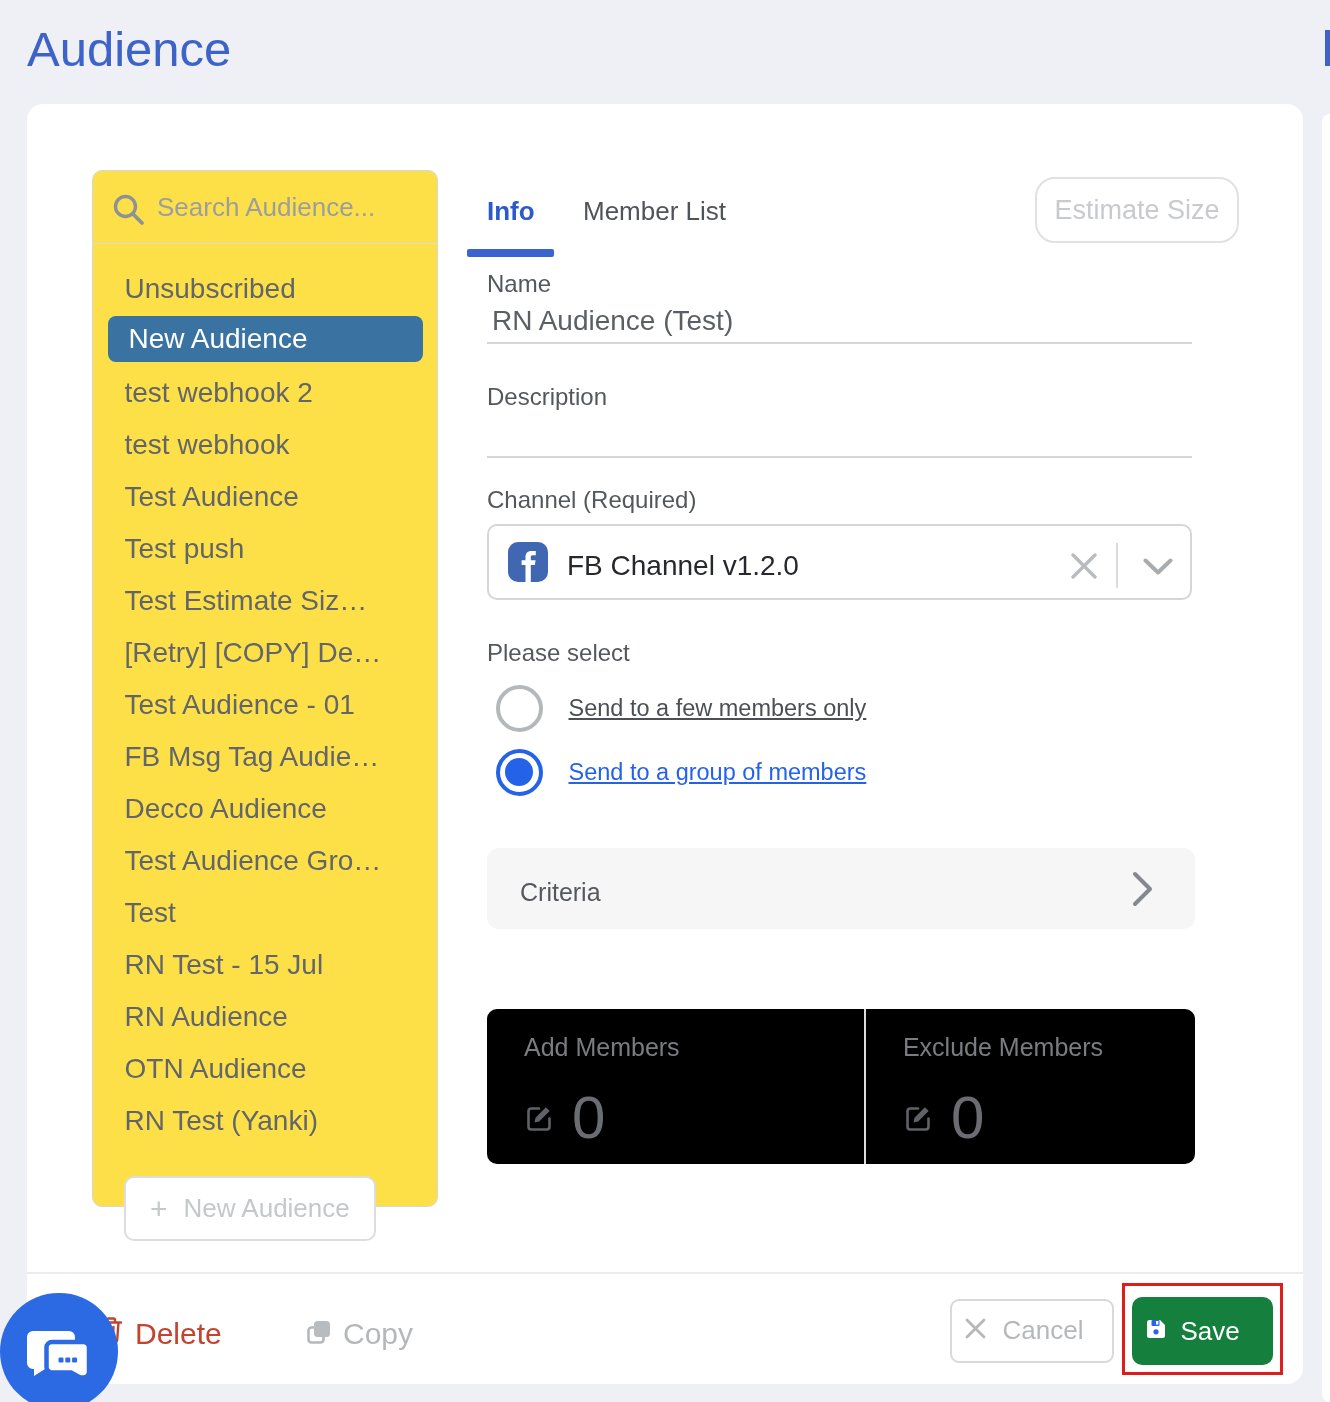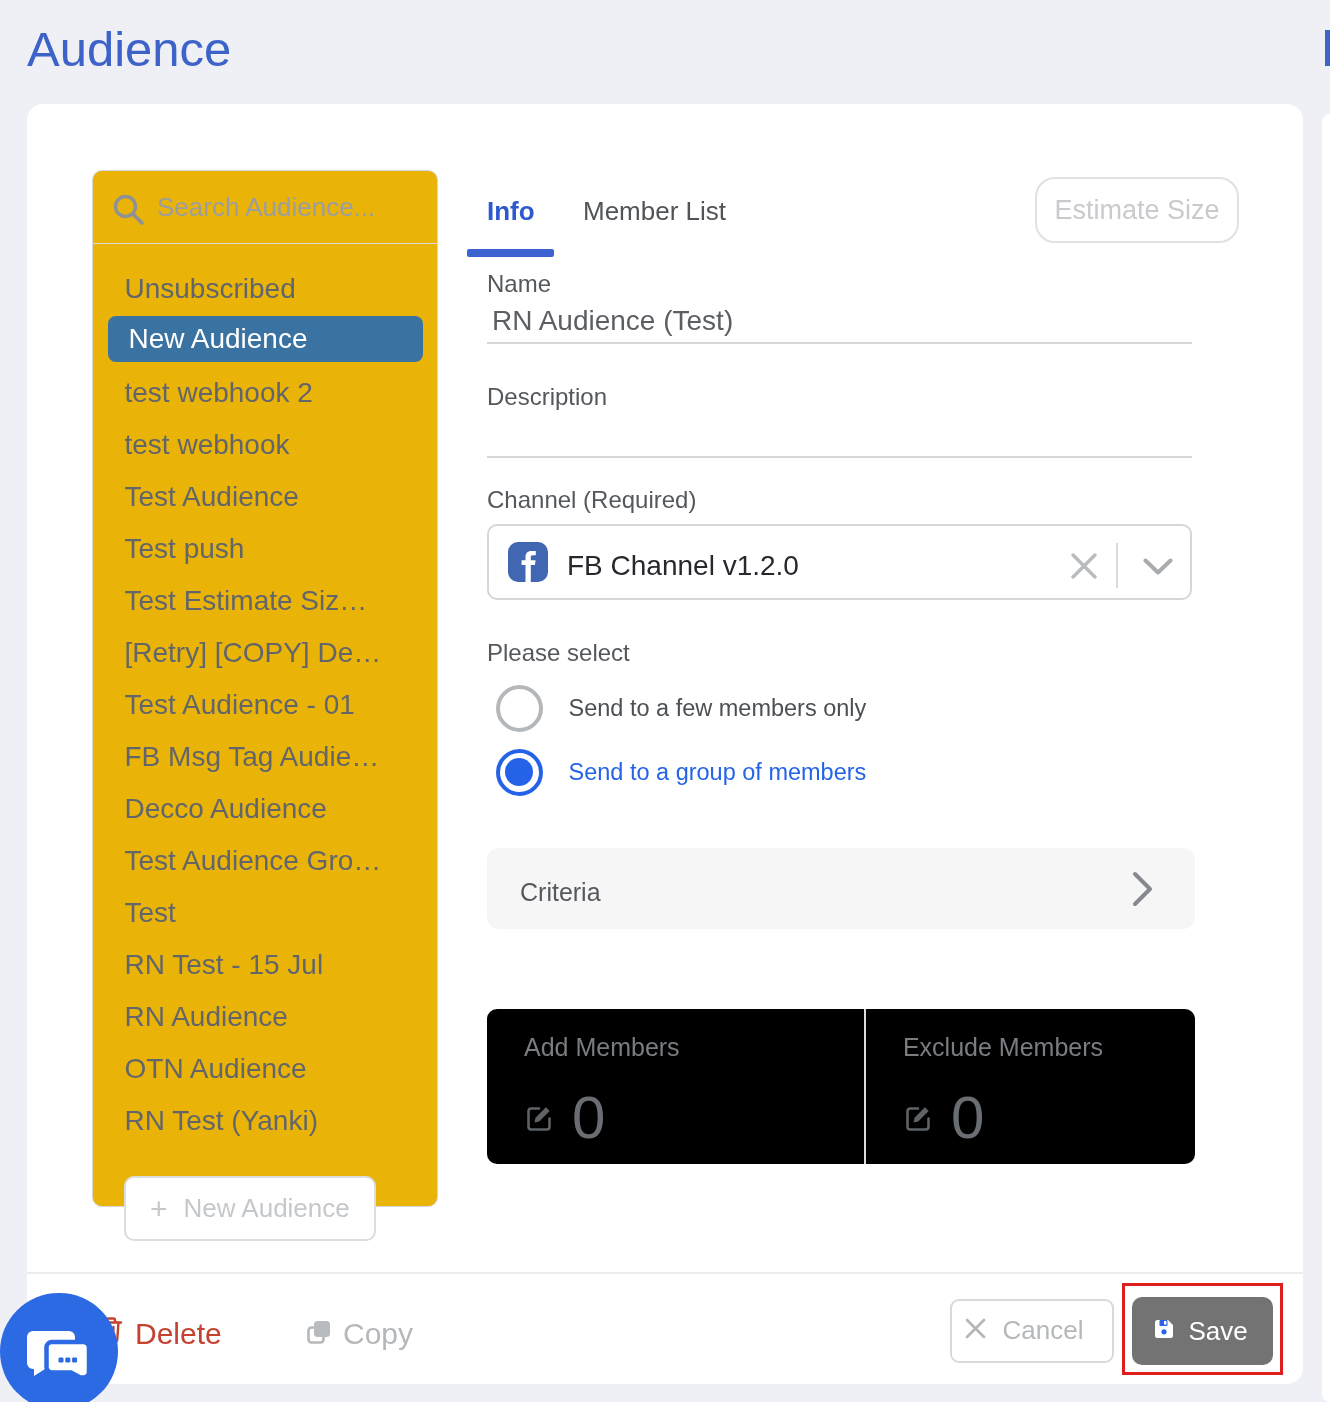--- a/index.html
+++ b/index.html
@@ -7,21 +7,21 @@
   body { font-family:"Liberation Sans", sans-serif; background:#eef0f6; overflow:hidden; }
   .page { position:relative; width:1330px; height:1402px; overflow:hidden; }
 
   .page-title { position:absolute; left:27px; top:24.5px; font-size:49px; line-height:1; font-weight:normal; color:#3d63c8; }
   .title-fragment { position:absolute; left:1325px; top:30px; width:5px; height:36px; background:#3d63c8; }
 
   .main-card { position:absolute; left:27px; top:104px; width:1276px; height:1280px; background:#ffffff; border-radius:16px; }
   .sliver-card { position:absolute; left:1322px; top:114px; width:8px; height:1288px; background:#ffffff; border-radius:16px 0 0 16px; }
 
   
-  .list-panel { position:absolute; left:65px; top:66px; width:346px; height:1037px; border:1.5px solid #d6d7d9; border-radius:10px; background:#eab308; overflow:hidden; }
+  .list-panel { position:absolute; left:65px; top:66px; width:346px; height:1037px; border:1.5px solid #d6d7d9; border-radius:10px; background:#fde047; overflow:hidden; }
   .search-row { position:relative; height:72.5px; border-bottom:1.5px solid #dadbdc; }
   .search-icon { position:absolute; left:18px; top:20px; }
   .search-input { position:absolute; left:64px; top:0; width:260px; height:72px; border:none; outline:none; font-family:"Liberation Sans",sans-serif; font-size:26px; color:#55595e; background:transparent; }
   .search-input::placeholder { color:#9b9ea1; opacity:1; }
   .audience-list { list-style:none; padding-top:19px; }
   .audience-list li { height:52px; line-height:52px; padding-left:31.5px; font-size:28px; color:#62666a; white-space:nowrap; overflow:hidden; cursor:pointer; }
   .audience-list li.selected { height:46px; line-height:46px; margin:1.5px 14.5px 4.5px 14.5px; padding-left:21px; background:#3a72a2; border-radius:8px; color:#ffffff; }
   .new-audience-btn { position:absolute; left:97px; top:1072px; width:252px; height:65px; background:#ffffff; border:2px solid #dcddde; border-radius:10px; color:#c5c8cb; font-family:"Liberation Sans",sans-serif; font-size:26px; display:flex; align-items:center; padding-left:24px; gap:16px; cursor:pointer; }
   .new-audience-btn .plus { font-size:30px; line-height:1; color:#c5c8cb; }
 
@@ -49,41 +49,41 @@
   .clear-icon { position:absolute; left:582px; top:27px; cursor:pointer; }
   .select-divider { position:absolute; left:627px; top:17px; width:2px; height:45px; background:#dadbdd; }
   .chevron-down-icon { position:absolute; left:654px; top:32px; cursor:pointer; }
 
   .radio-row { position:absolute; left:460px; display:flex; }
   .radio-row-0 { top:581px; }
   .radio-row-1 { top:644.5px; }
   .radio-circle { width:47px; height:47px; border-radius:50%; border:4px solid #b5b8bb; background:#fff; margin-left:8.5px; position:relative; cursor:pointer; flex:0 0 auto; }
   .radio-row.selected .radio-circle { border:4.5px solid #2463e8; }
   .radio-row.selected .radio-circle::after { content:""; position:absolute; left:50%; top:50%; width:28px; height:28px; margin:-14px 0 0 -14px; border-radius:50%; background:#2463e8; }
-  .radio-label { margin-left:26px; font-size:23.5px; line-height:47px; color:#4c5055; white-space:nowrap; }
+  .radio-label { margin-left:26px; font-size:23.5px; line-height:47px; color:#4c5055; white-space:nowrap;text-decoration:underline; }
   .radio-row.selected .radio-label { color:#2463e8; }
 
   .criteria-box { position:absolute; left:460px; top:744px; width:708px; height:81px; background:#f6f6f7; border-radius:12px; cursor:pointer; }
   .criteria-label { position:absolute; left:33px; top:31.8px; line-height:1; font-size:25px; color:#55595e; }
   .chevron-right-icon { position:absolute; left:645px; top:23px; }
 
   .members-box { position:absolute; left:460px; top:905px; width:708px; height:155px; background:#000000; border-radius:10px; display:flex;gap:46px; }
   .members-cell { position:relative; width:50%; }
   .members-cell + .members-cell { border-left:2px solid #dcdddf; }
   .members-label { position:absolute; left:37px; top:25.8px; line-height:1; font-size:25px; color:#797d81; }
   .members-cell + .members-cell .members-label { left:37px; }
   .edit-icon { position:absolute; left:38px; top:95px; cursor:pointer; }
   .members-count { position:absolute; left:85px; top:78.7px; line-height:1; font-size:60px; color:#6a6e72; }
 
   
   .footer-divider { position:absolute; left:0; top:1168px; width:1276px; height:2px; background:#ececee; }
   .delete-action { position:absolute; left:71px; top:1212px; display:flex; align-items:center; gap:11px; color:#c4422f; font-size:30px; cursor:pointer; }
   .copy-action { position:absolute; left:241px; top:1213px; display:flex; align-items:center; gap:12px; color:#b5b8bb; font-size:30px; cursor:pointer;padding-left:39px; }
   .cancel-btn { position:absolute; left:922.5px; top:1194.5px; width:164px; height:64.5px; background:#fff; border:2px solid #d8d9db; border-radius:9px; color:#b5b8bb; font-family:"Liberation Sans",sans-serif; font-size:26px; display:flex; align-items:center; padding-left:13px; gap:17px; cursor:pointer; }
-  .save-btn { position:absolute; left:1104.5px; top:1193px; width:141.5px; height:68px; background:#737373; border:none; border-radius:10px; color:#ffffff; font-family:"Liberation Sans",sans-serif; font-size:26px; display:flex; align-items:center; padding-left:21px; gap:14px; cursor:pointer; }
+  .save-btn { position:absolute; left:1104.5px; top:1193px; width:141.5px; height:68px; background:#15803d; border:none; border-radius:10px; color:#ffffff; font-family:"Liberation Sans",sans-serif; font-size:26px; display:flex; align-items:center; padding-left:13px; gap:14px; cursor:pointer; }
   .save-annotation { position:absolute; left:1122px; top:1283px; width:161px; height:92px; border:3px solid #de1d1d; pointer-events:none; }
 
   .chat-widget { position:absolute; left:0px; top:1292.5px; width:117.5px; height:117.5px; border-radius:50%; background:#2b6ae3; cursor:pointer; }
   .chat-widget svg { position:absolute; left:27px; top:38px; }
 </style>
 </head>
 <body>
 
 <div class="page">
 

